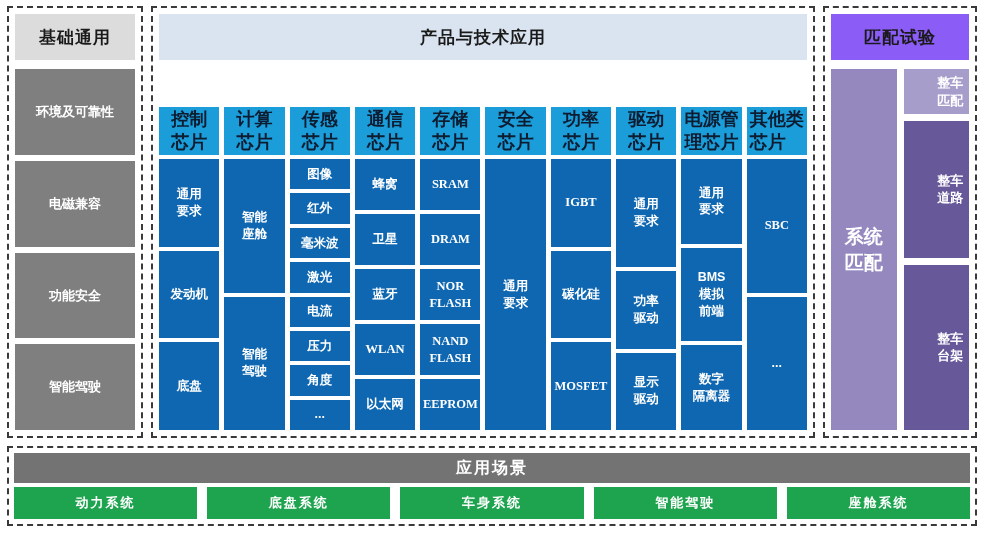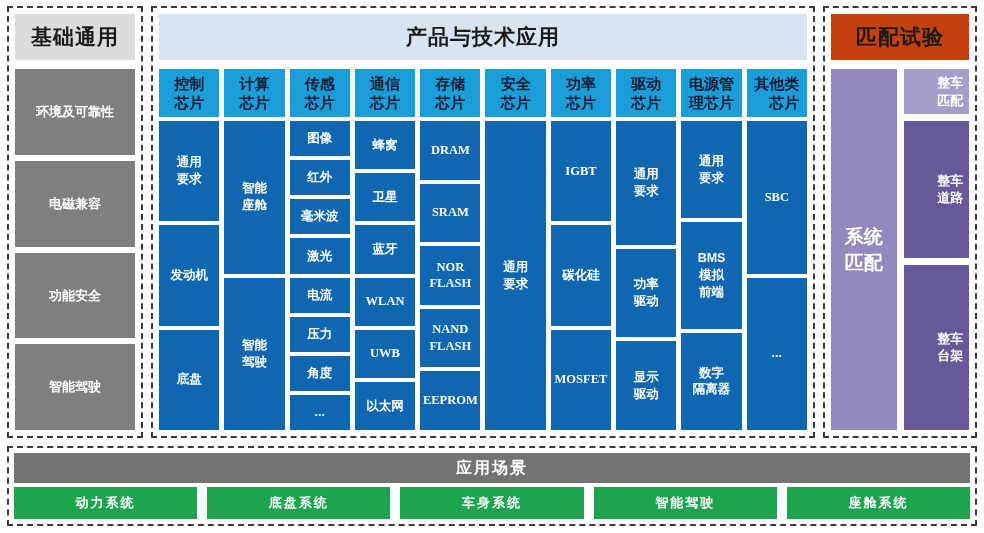--- a/index.html
+++ b/index.html
@@ -8,42 +8,42 @@
     font-family:"Liberation Sans","DejaVu Sans",sans-serif;
     -webkit-font-smoothing:antialiased;
   }
   .page{box-sizing:border-box;width:984px;height:533px;padding:6px 7px 7px 7px;}
   .top{display:flex;gap:8px;height:432px;}
   .panel{
     box-sizing:border-box;border:2px dashed #3a3a3a;padding:6px;
     display:flex;flex-direction:column;background:#fff;
   }
   .panel-basic{width:136px;}
-  .panel-products{flex:1;}
+  .panel-products{flex:1;gap:38px;}
   .panel-match{width:154px;}
   .hdr{
     height:46px;flex:0 0 46px;display:flex;align-items:center;justify-content:center;
-    font-size:21px;font-weight:bold;color:#1a1a1a;letter-spacing:1px;
+    font-size:17px;font-weight:bold;color:#1a1a1a;letter-spacing:1px;
   }
   .hdr-gray{background:#dcdcdc;}
   .hdr-blue{background:#dae3f0;}
-  .hdr-purple{background:#c2410c;}
+  .hdr-purple{background:#8b5cf6;}
   .cell{
     display:flex;align-items:center;justify-content:center;text-align:center;
     font-weight:bold;color:#fff;white-space:pre-line;line-height:1.35;
   }
   
   .stack{flex:1;display:flex;flex-direction:column;gap:6px;margin-top:9px;}
   .stack .cell{flex:1;background:#7f7f7f;font-size:13px;text-align:right;}
   
   .cols{flex:1;display:flex;gap:5px;margin-top:9px;}
   .col{flex:1;display:flex;flex-direction:column;min-width:0;}
   .colhdr{
     flex:0 0 48px;background:#1b9dd9;color:#0d1c30;display:flex;align-items:center;
-    justify-content:center;text-align:right;font-weight:bold;font-size:15px;
+    justify-content:center;text-align:left;font-weight:bold;font-size:18px;
     white-space:pre-line;line-height:1.3;
   }
   .colcells{flex:1;display:flex;flex-direction:column;gap:4px;margin-top:4px;}
   .colcells .cell{flex:1;background:#0e67b0;font-size:12.5px;}
   .serif{font-family:"Liberation Serif","DejaVu Serif",serif;}
   
   .match-body{flex:1;display:flex;gap:7px;margin-top:9px;}
   .match-left{flex:1;background:#9488bf;font-size:19px;}
   .match-right{flex:1;display:flex;flex-direction:column;gap:7px;}
   .match-right .cell{font-size:13px;padding-left:28px;}
@@ -116,31 +116,30 @@
         </div>
 
         <div class="col">
           <div class="colhdr">通信
 芯片</div>
           <div class="colcells">
             <div class="cell">蜂窝</div>
             <div class="cell">卫星</div>
             <div class="cell">蓝牙</div>
             <div class="cell serif">WLAN</div>
-            <div class="cell serif">UWB</div>
             <div class="cell">以太网</div>
           </div>
         </div>
 
         <div class="col">
           <div class="colhdr">存储
 芯片</div>
           <div class="colcells">
+            <div class="cell serif">SRAM</div>
             <div class="cell serif">DRAM</div>
-            <div class="cell serif">SRAM</div>
             <div class="cell serif">NOR
 FLASH</div>
             <div class="cell serif">NAND
 FLASH</div>
             <div class="cell serif">EEPROM</div>
           </div>
         </div>
 
         <div class="col">
           <div class="colhdr">安全

